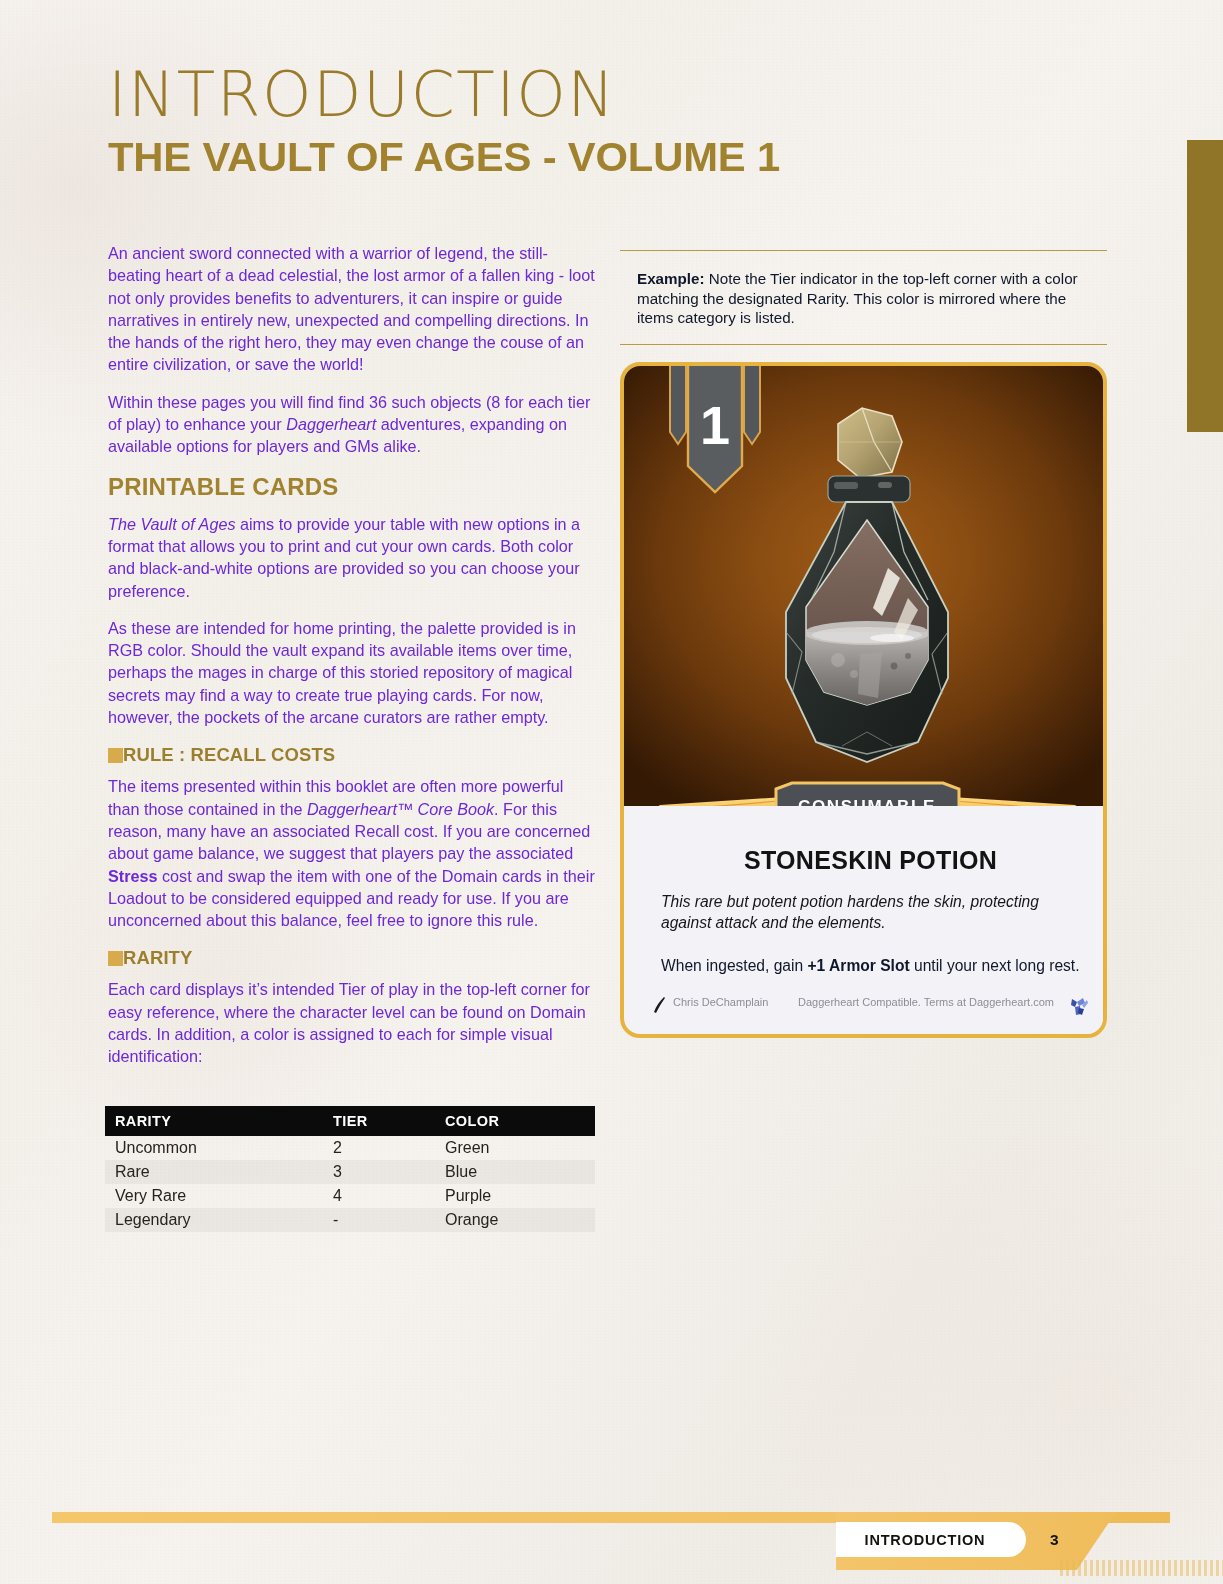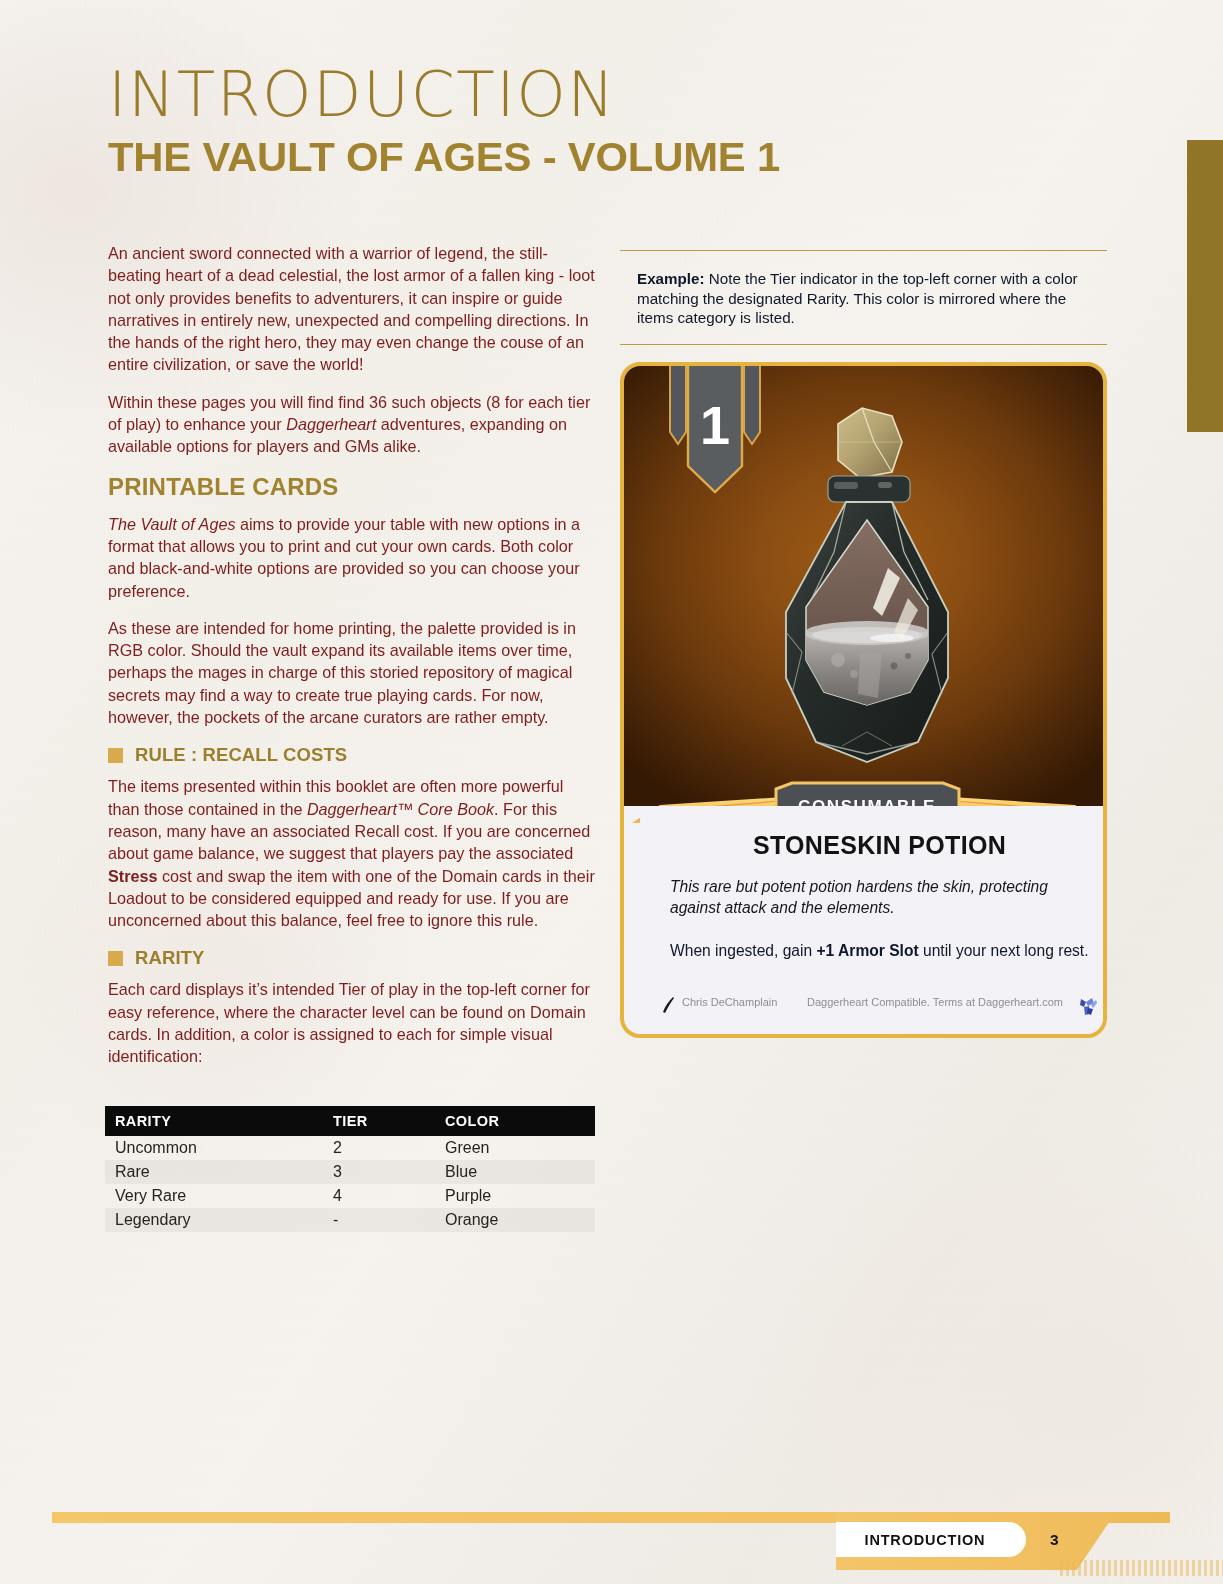--- a/index.html
+++ b/index.html
@@ -75,21 +75,21 @@
   
   #left-col {
     position: absolute;
     left: 108px;
     top: 242px;
     width: 490px;
   }
   .para {
     font-size: 16.2px;
     line-height: 22.3px;
-    color: #7f1d1d;
+    color: #6d28d9;
     margin-bottom: 15px;
     text-align: left;
   }
   .para em, .it { font-style: italic; }
   .para b, .bd { font-weight: 700; }
 
   h2.section {
     font-size: 24px;
     font-weight: 700;
     letter-spacing: 0.2px;
@@ -97,21 +97,20 @@
     margin: 14px 0 12px 0;
   }
   h3.rule {
     font-size: 18.5px;
     font-weight: 700;
     letter-spacing: 0.1px;
     color: #9c7f2d;
     margin: 16px 0 9px 0;
     display: flex;
     align-items: center;
-    gap: 12px;
   }
   .sq {
     width: 15px; height: 15px;
     background: #d7ab4b;
     display: inline-block;
     flex: 0 0 auto;
   }
 
   
   #rarity-table {
@@ -204,26 +203,26 @@
     position: absolute;
     left: 0;
     top: 415px;
     width: 100%;
     height: 52px;
   }
 
   
   #card-body {
     position: absolute;
-    left: 16px;
+    left: 7px;
     top: 440px;
     width: 100%;
     bottom: 0;
     background: #f3f2f6;
-    padding: 25px 30px 0 30px;
+    padding: 40px 30px 0 30px;
     border-radius: 14px;
   }
   #card-name {
     text-align: center;
     font-size: 25px;
     font-weight: 700;
     letter-spacing: .3px;
     color: #131313;
     margin-bottom: 16px;
   }

